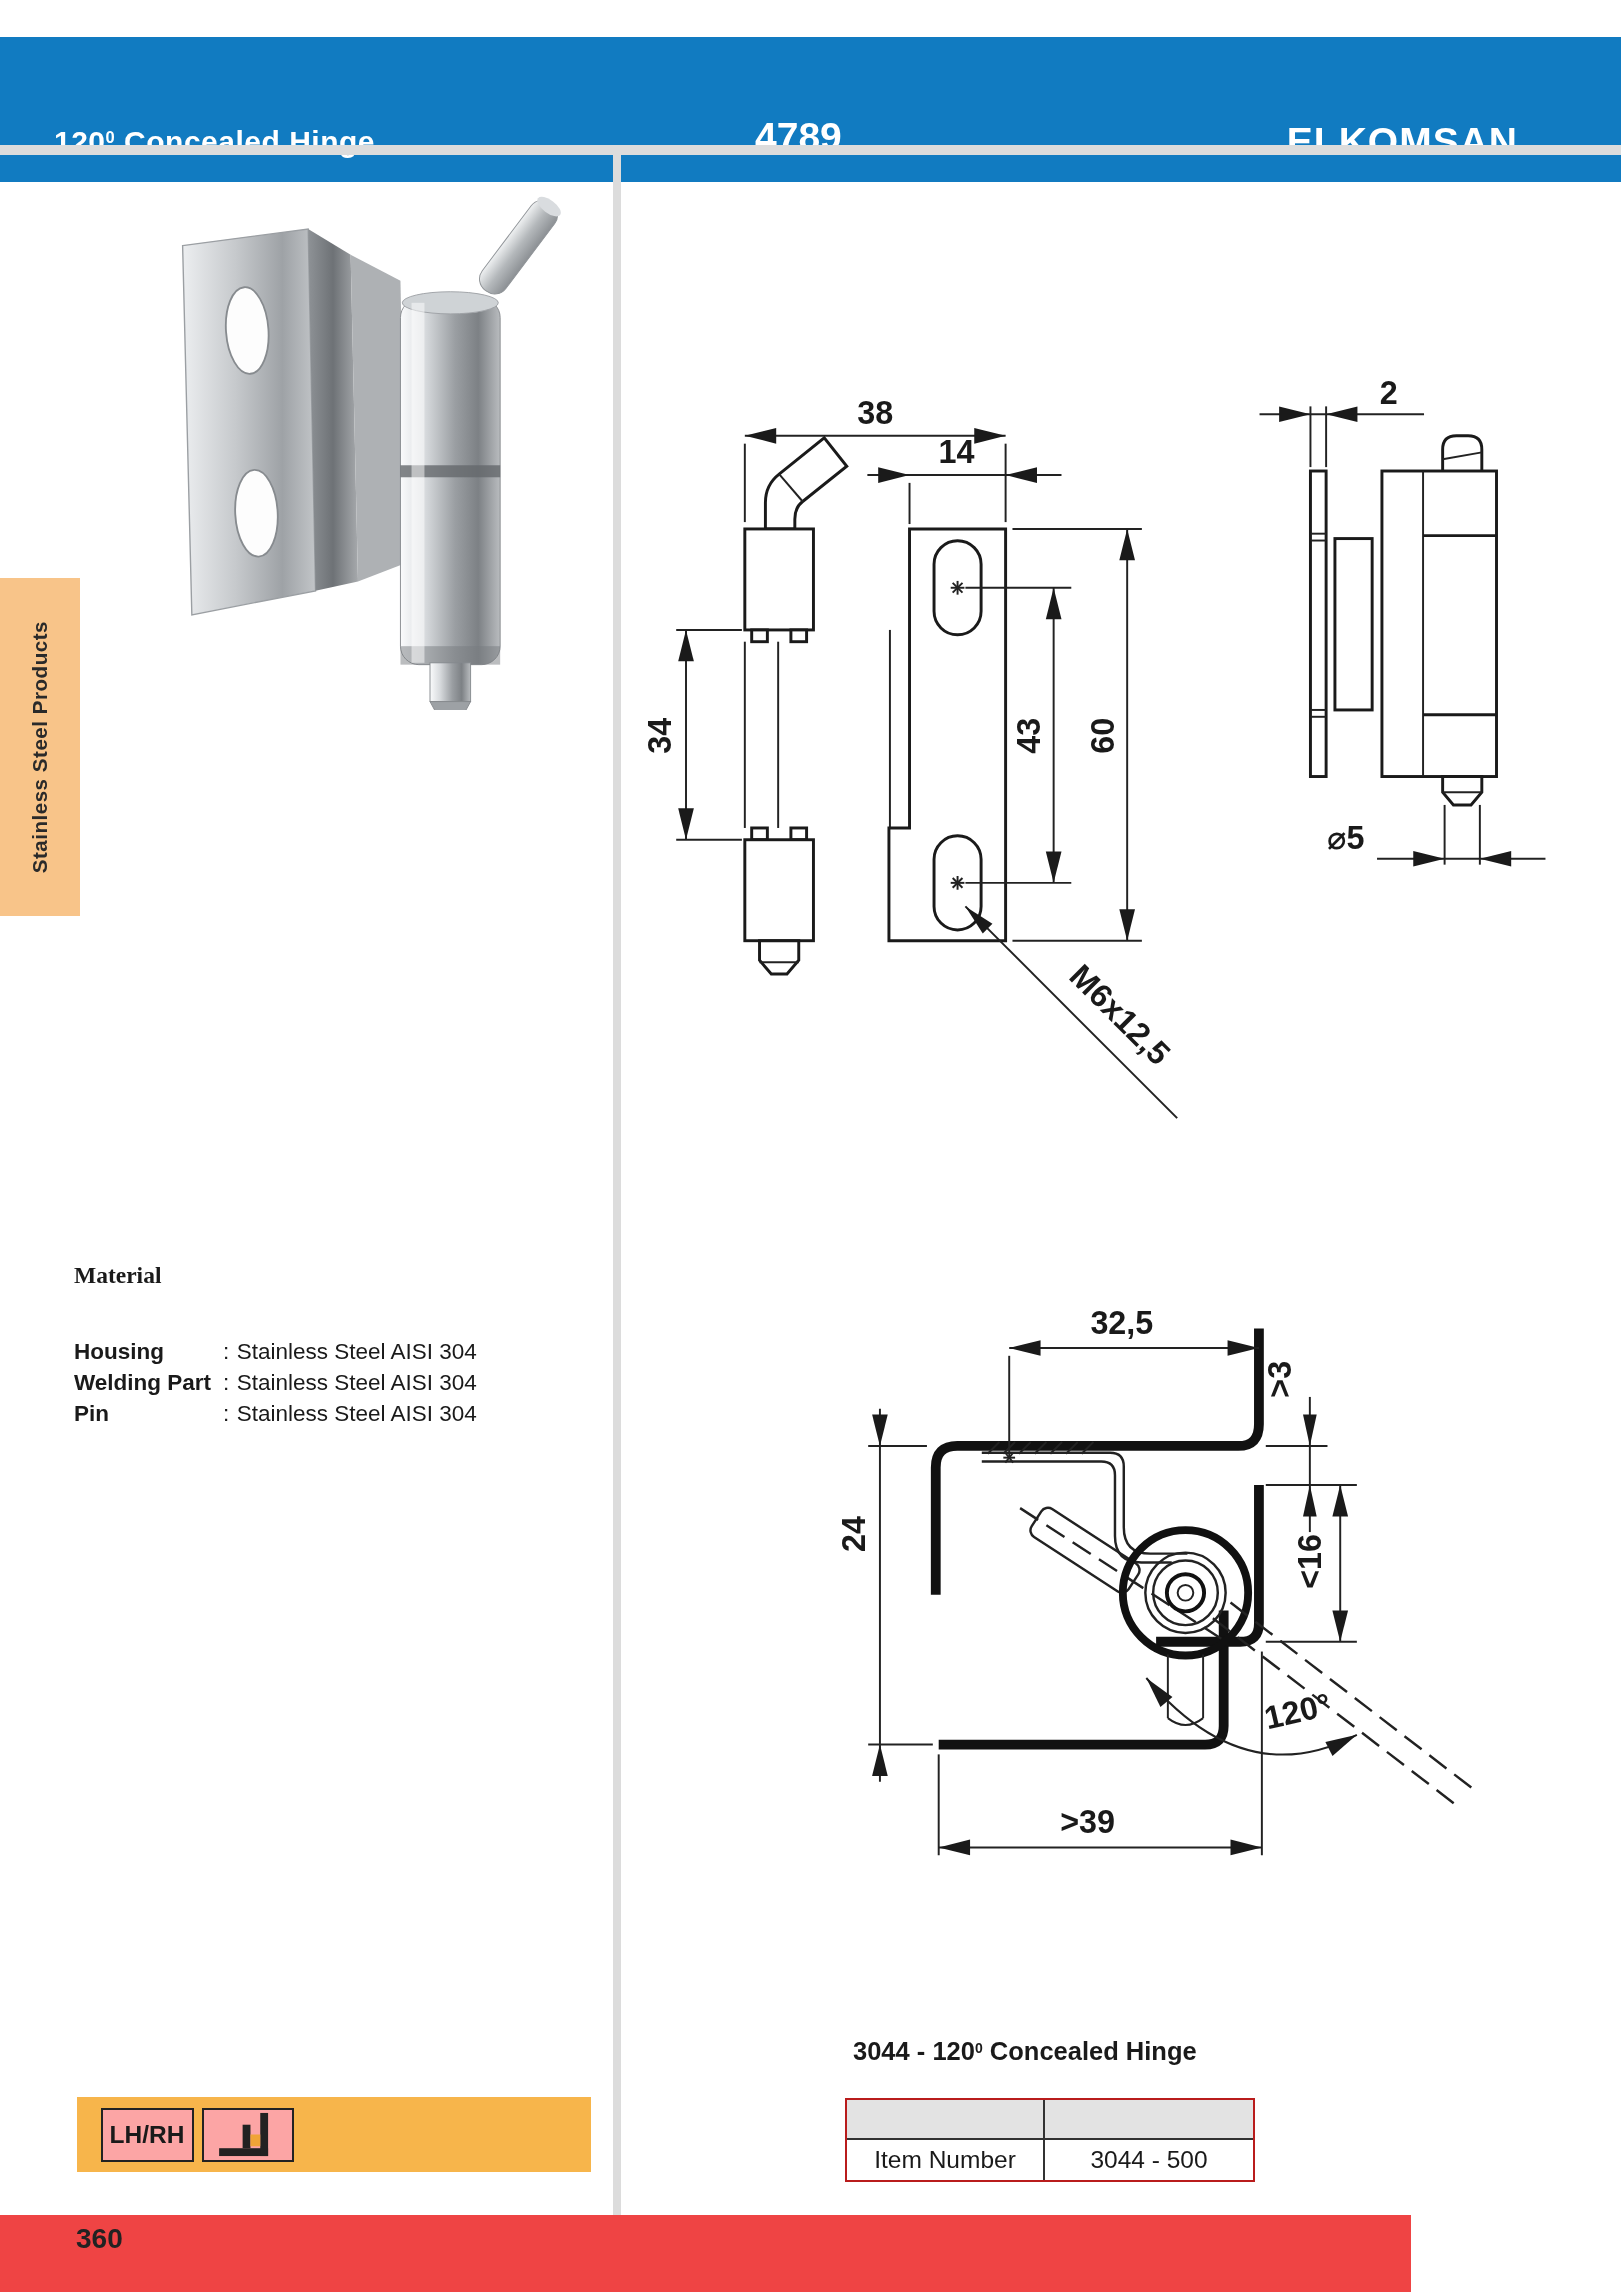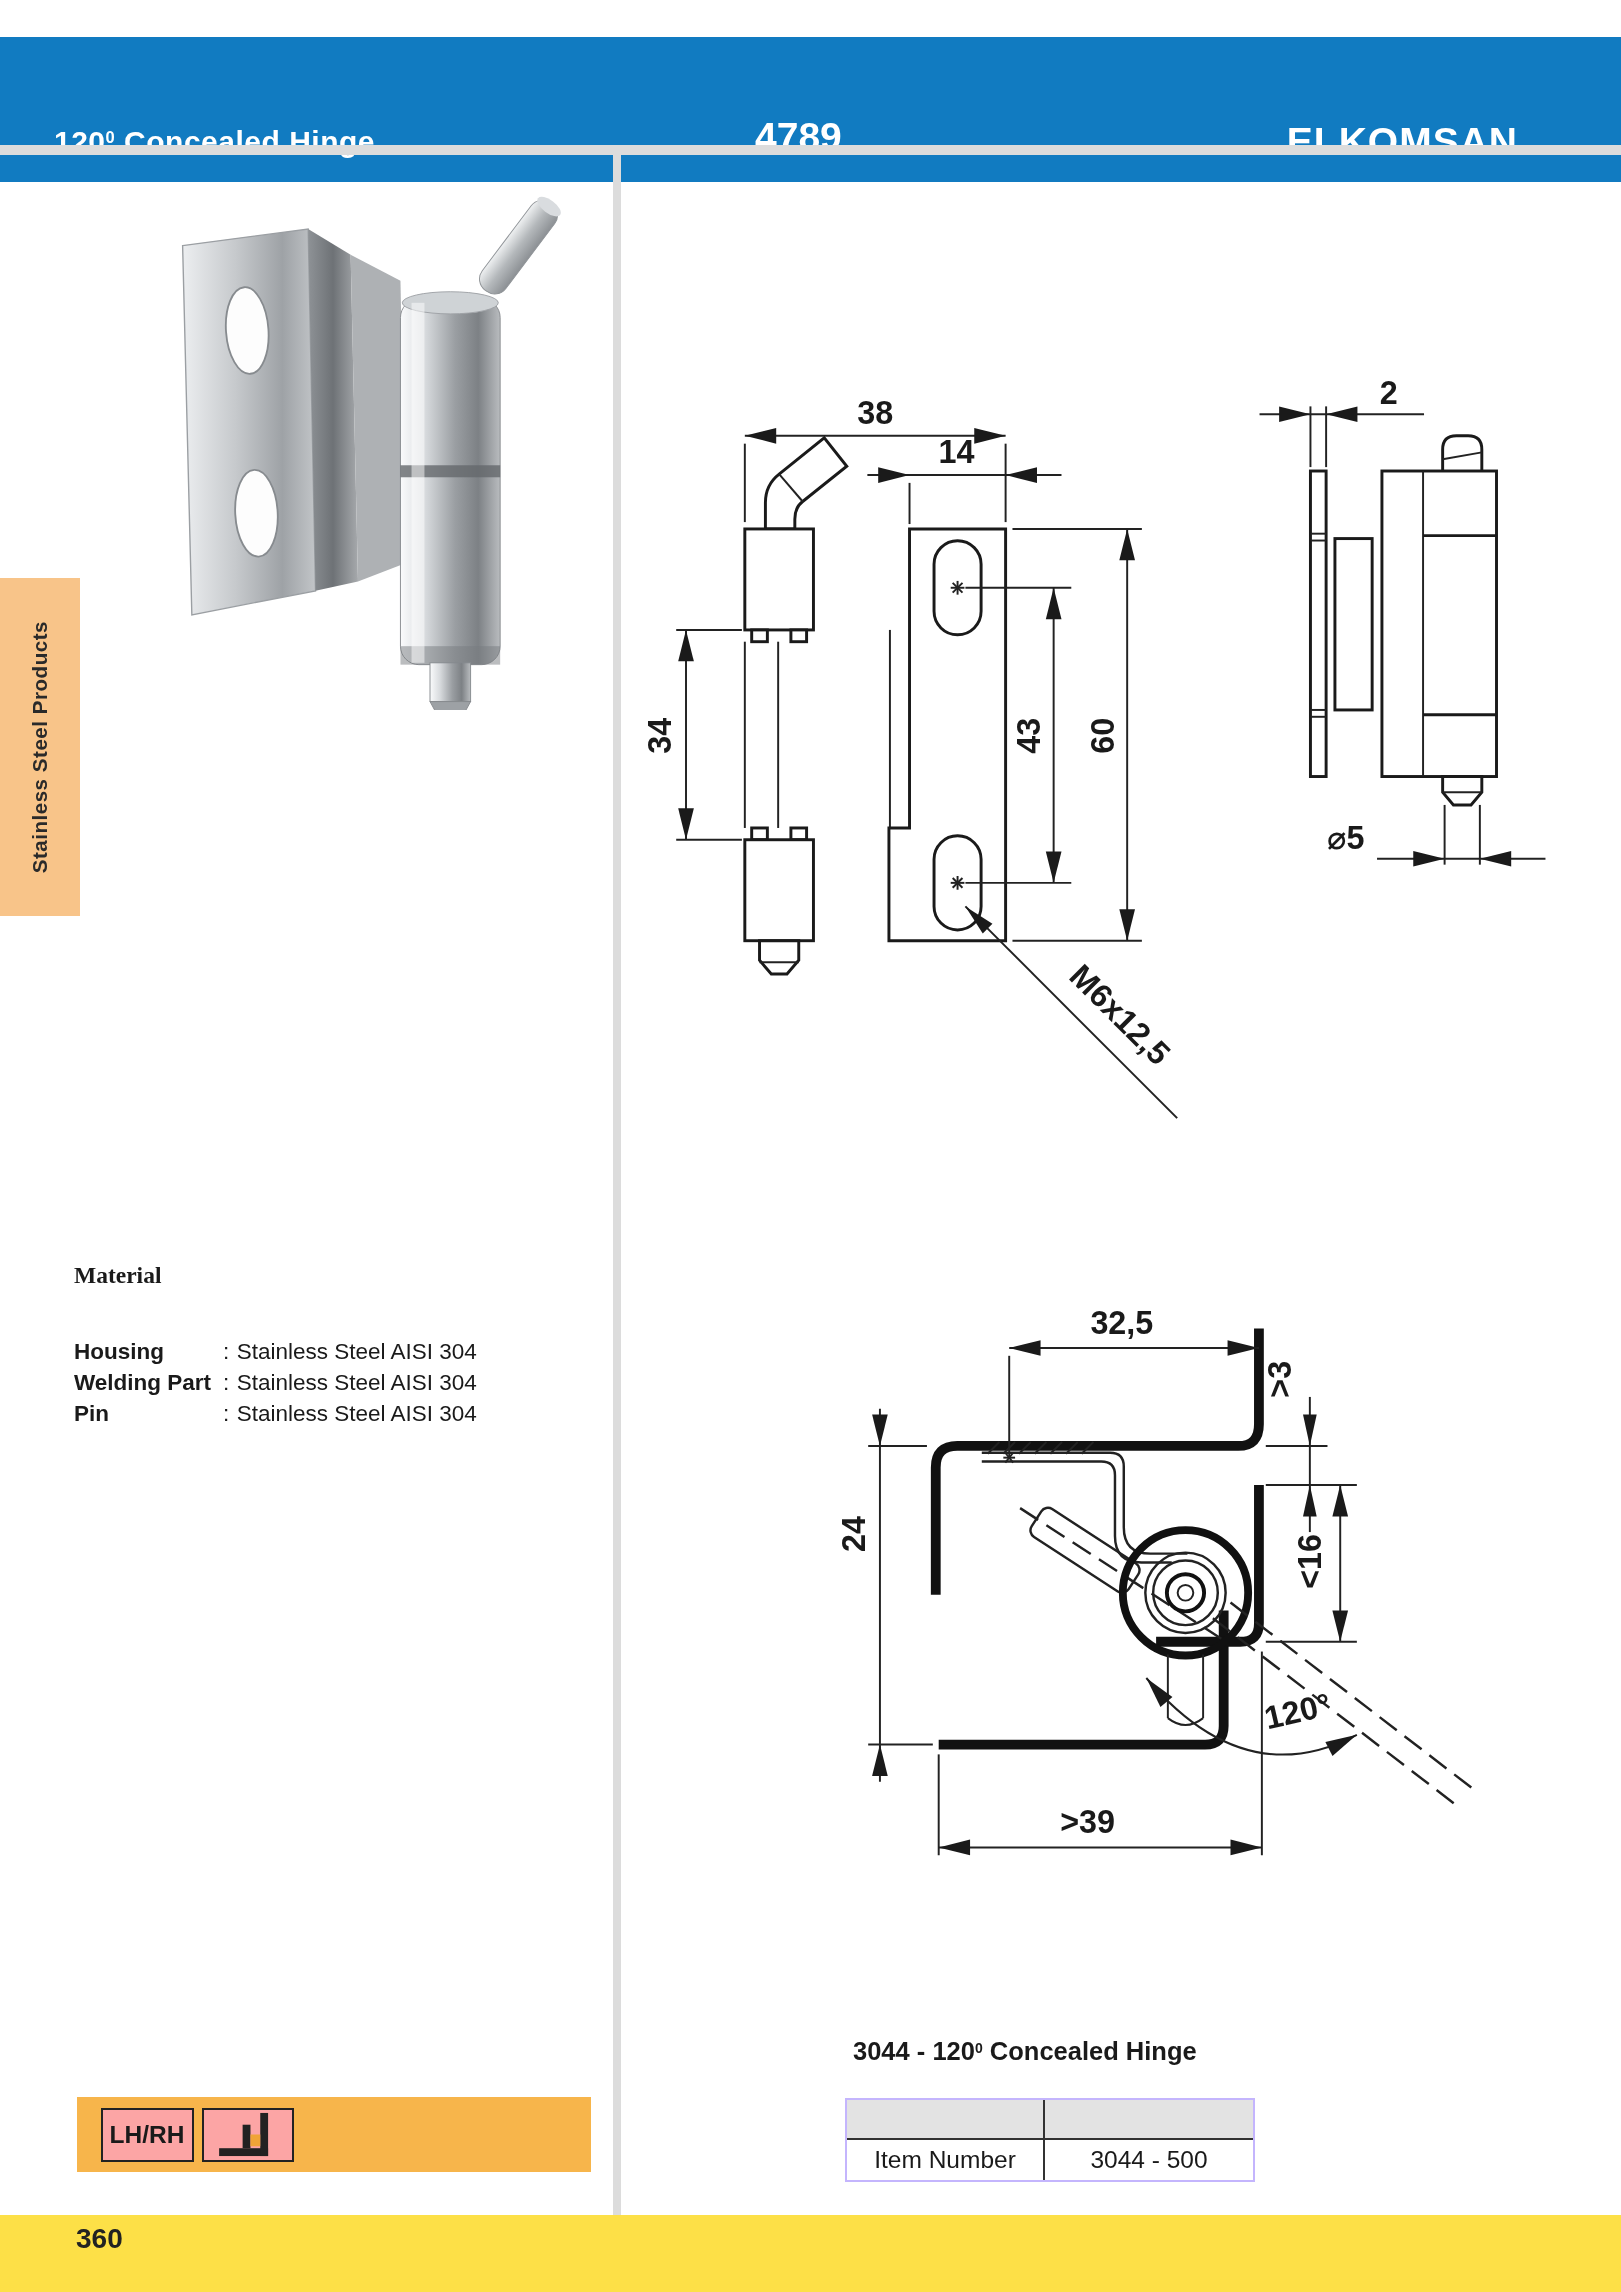--- a/index.html
+++ b/index.html
@@ -23,34 +23,34 @@
   
   .materials{position:absolute;left:74px;top:1262px;width:470px;}
   .materials h3{margin:0 0 47px 0;font-size:23.5px;font-weight:700;font-family:Liberation Serif, serif;}
   .mat-row{display:flex;font-size:22.5px;line-height:31px;}
   .mat-row .lbl{font-weight:700;width:149px;flex:0 0 149px;}
   .mat-row .colon{width:13.7px;}
   .mat-row .val{font-weight:400;}
 
   
   .caption{position:absolute;left:853px;top:2037px;font-size:25.5px;font-weight:700;}
-  .spec-table{position:absolute;left:845px;top:2098px;width:410px;height:84px;border:2px solid #c4b5fd;box-sizing:border-box;}
+  .spec-table{position:absolute;left:845px;top:2098px;width:410px;height:84px;border:2px solid #b91c1c;box-sizing:border-box;}
   .spec-row{display:flex;height:40px;box-sizing:border-box;}
   .spec-row.head{background:#E3E3E3;border-bottom:2px solid #333;}
   .spec-cell{flex:0 0 198px;display:flex;align-items:center;justify-content:center;font-size:24.5px;box-sizing:border-box;border-right:2px solid #333;}
   .spec-cell:last-child{border-right:none;flex:1 1 auto;}
 
   
   .badge{position:absolute;left:77px;top:2097px;width:514px;height:75px;background:#F7B54B;}
   .badge .box{position:absolute;top:10.8px;height:54px;background:#fca5a5;border:2.9px solid #222;box-sizing:border-box;display:flex;align-items:center;justify-content:center;}
   .badge .box.lh{left:23.5px;width:93px;font-size:24.5px;font-weight:700;}
   .badge .box.ic{left:125px;width:92px;}
 
   
-  .footer{position:absolute;left:0;top:2215px;width:1621px;height:77px;background:#fde047;}
+  .footer{position:absolute;left:0;top:2215px;width:1411px;height:77px;background:#ef4444;}
   .footer .pn{position:absolute;left:76px;top:7.8px;font-size:28px;font-weight:700;color:#222;}
 
   
   svg text{font-family:"Liberation Sans","DejaVu Sans",sans-serif;font-size:33px;font-weight:700;fill:#1a1a1a;}
   .thin{stroke:#222;stroke-width:2;fill:none;}
   .med{stroke:#1a1a1a;stroke-width:3;fill:#fff;}
   .medn{stroke:#1a1a1a;stroke-width:3;fill:none;}
   .arr{fill:#1a1a1a;stroke:none;}
   .thick{stroke:#111;stroke-width:10;fill:none;stroke-linejoin:round;}
   .dash{stroke:#222;stroke-width:2.5;fill:none;stroke-dasharray:22 10;}

